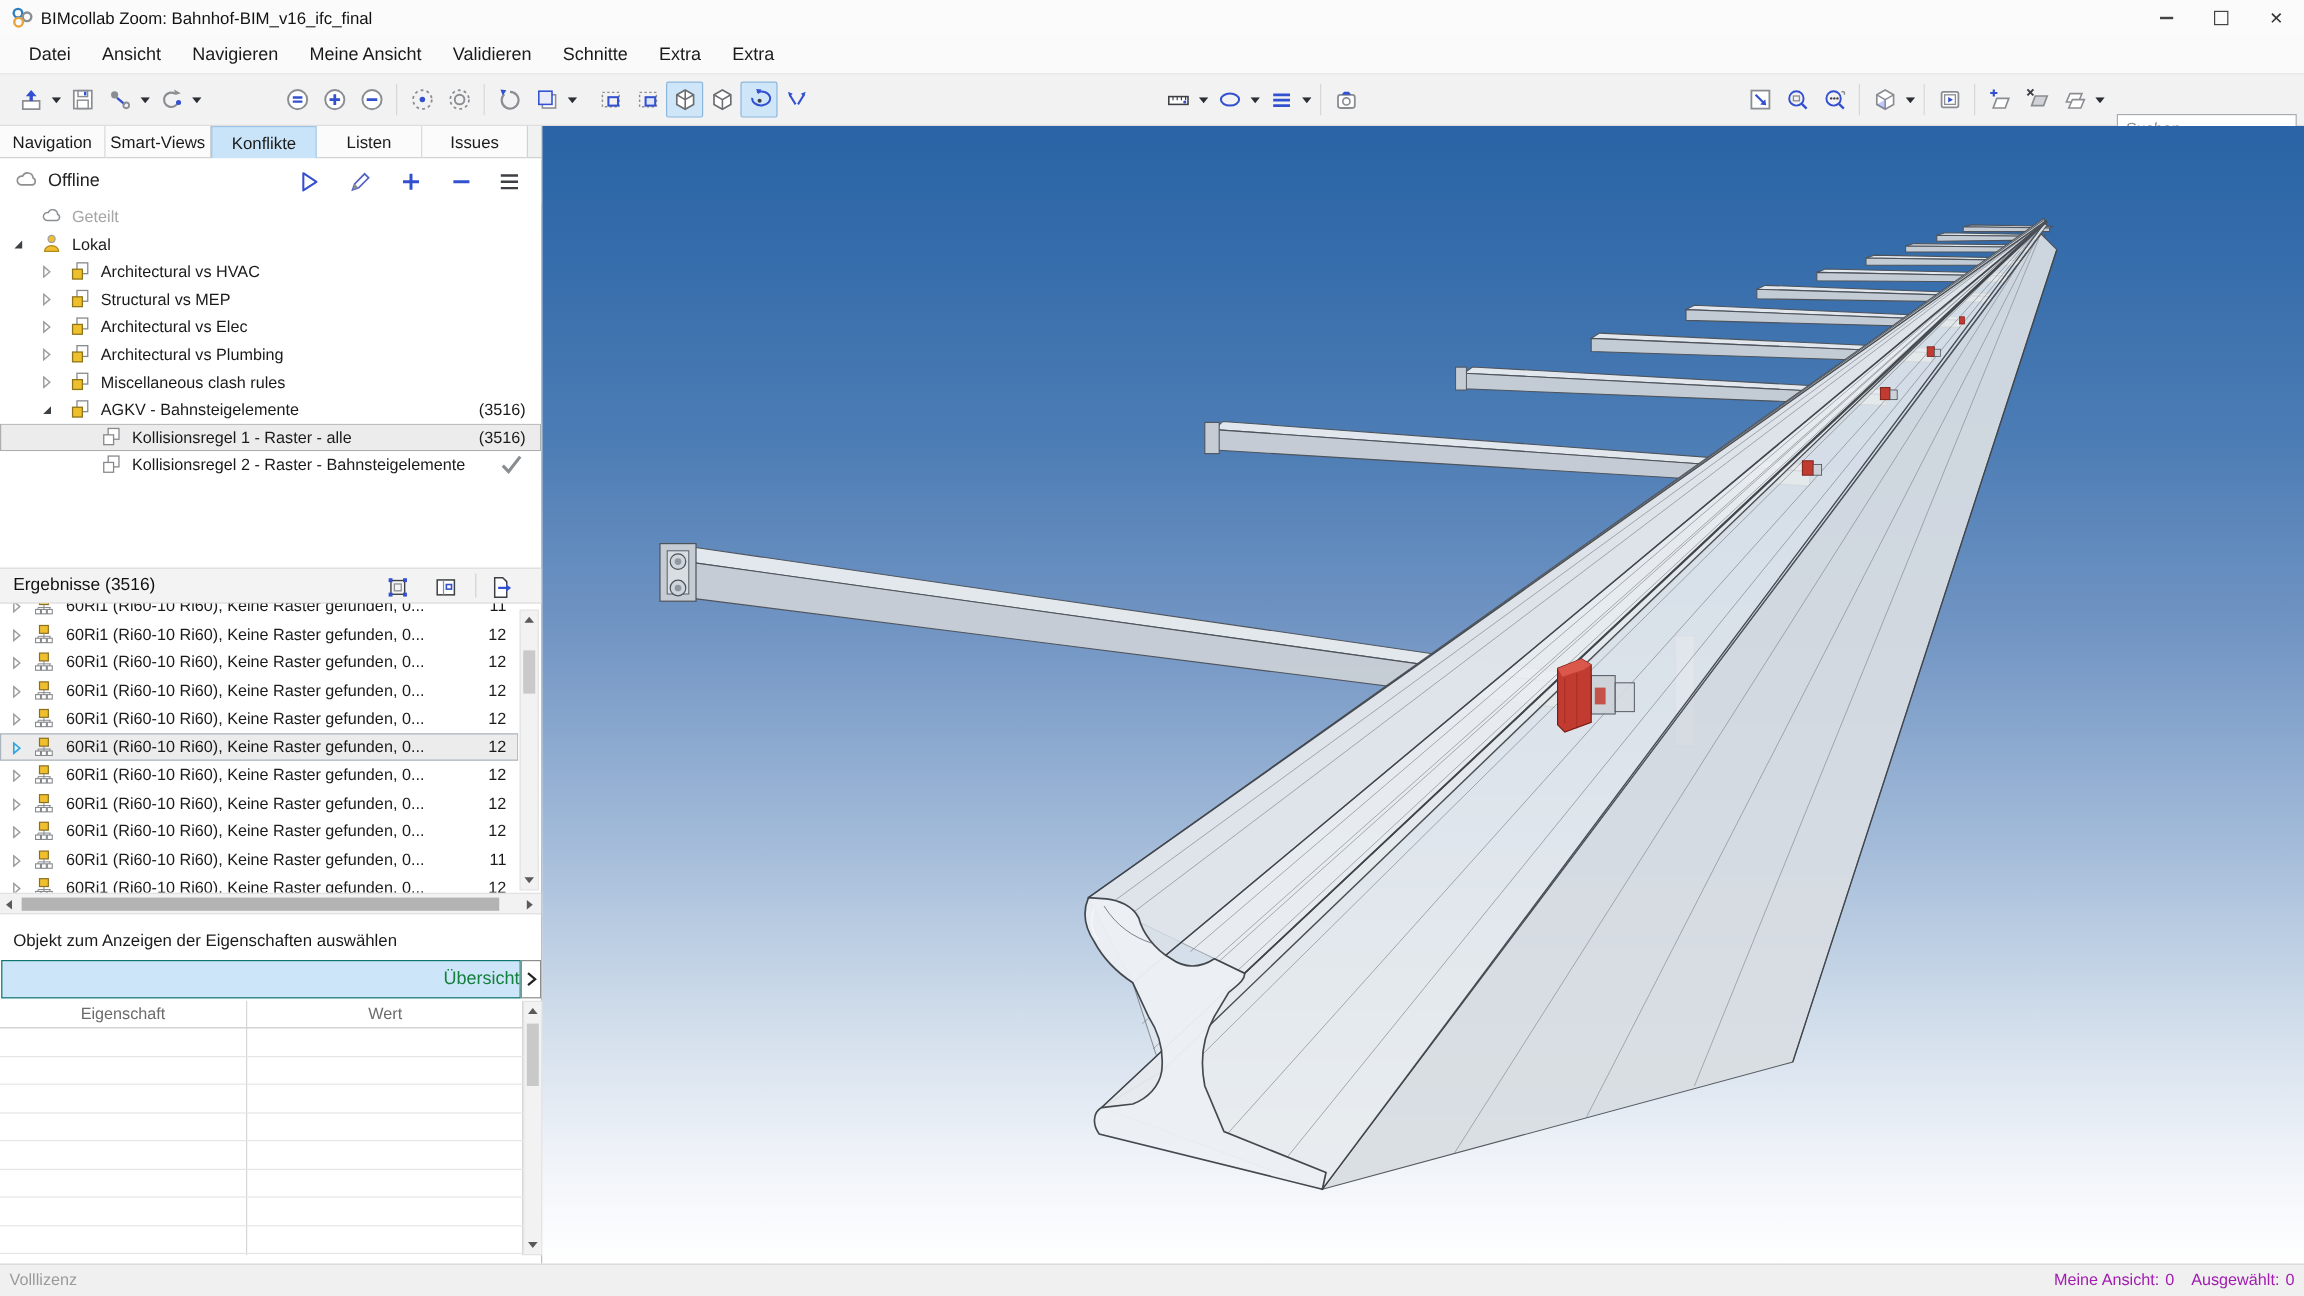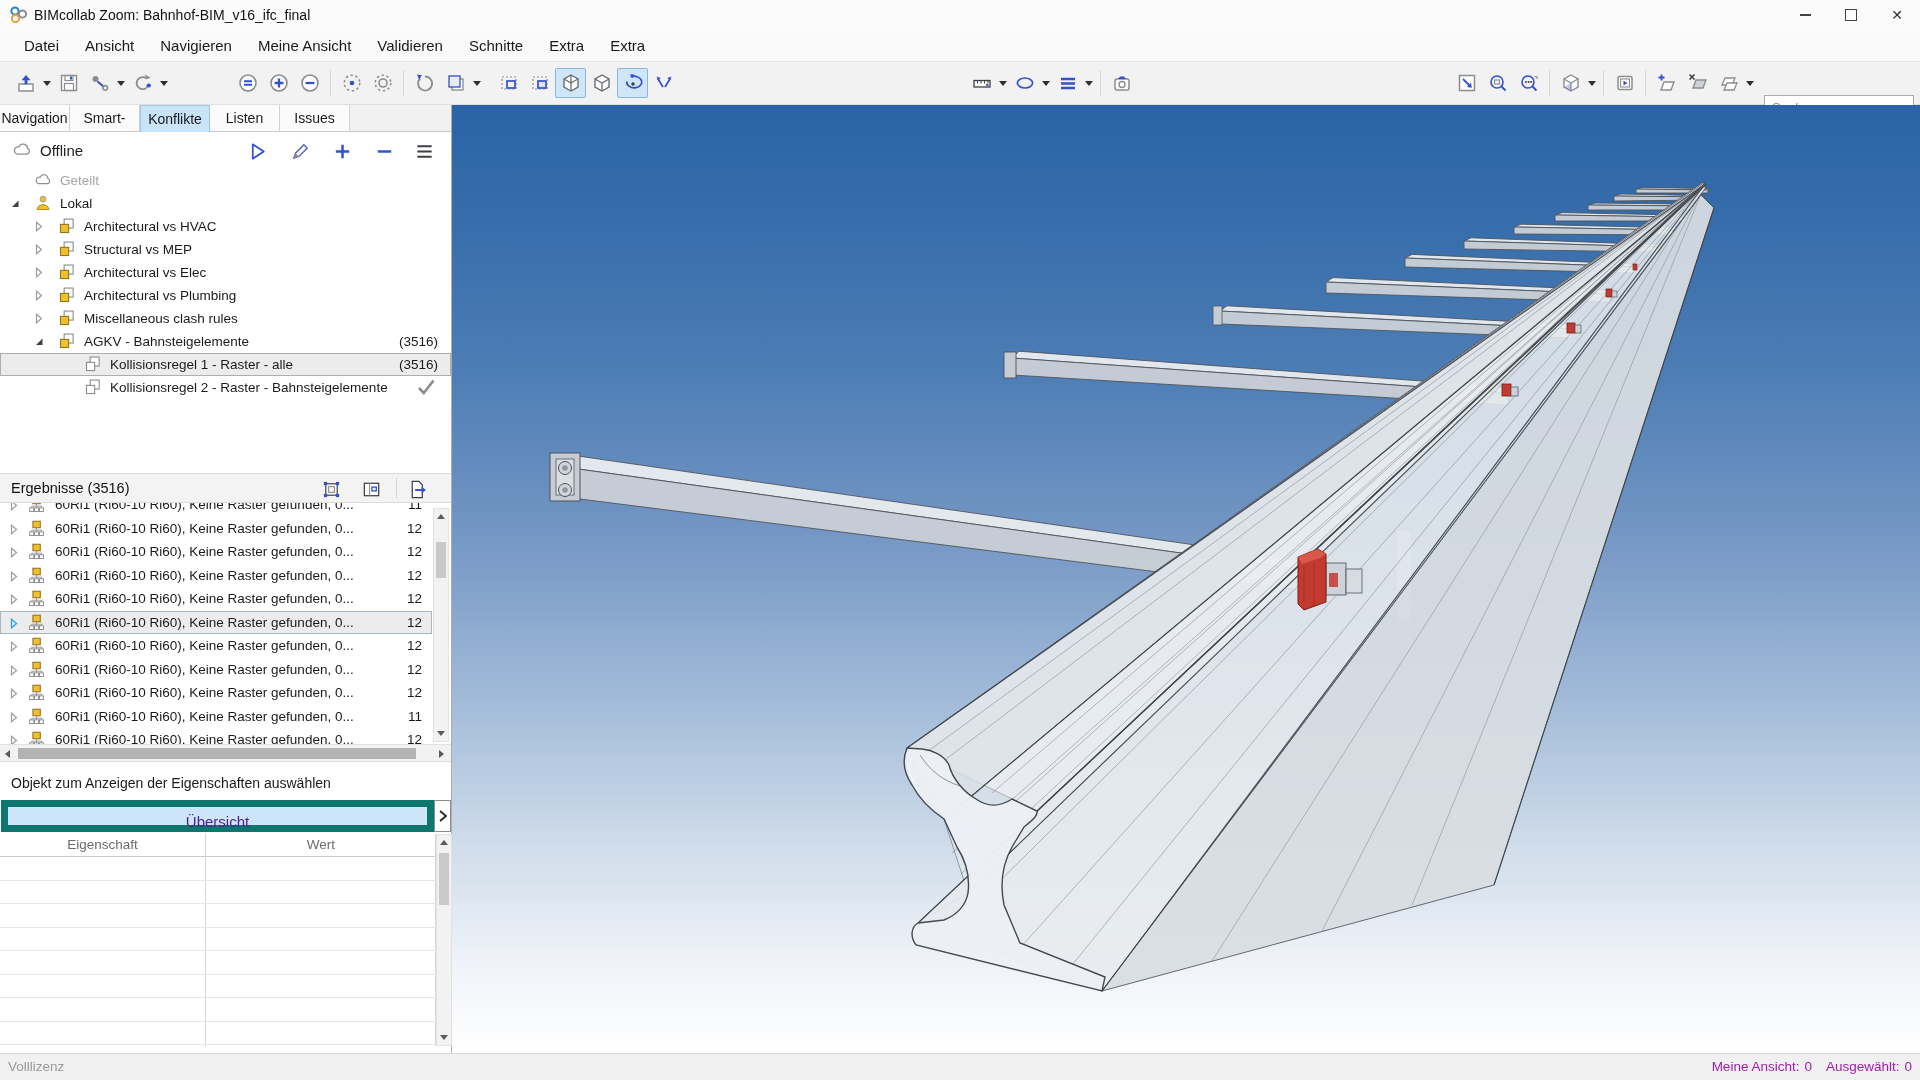--- a/index.html
+++ b/index.html
@@ -27,21 +27,21 @@
   .dd{width:12px;height:30px;display:flex;align-items:center;justify-content:center;}
   .tsep{width:1px;height:26px;background:#d7d7d7;margin:0 5px;}
   #searchbox{width:150px;height:25px;border:1px solid #a9adb2;background:#fff;font-size:13.5px;padding:0 6px;box-sizing:border-box;color:#333;margin-left:8px;margin-top:48px;}
   #searchbox::placeholder{font-style:italic;color:#8d8d8d;}
   
   #left-panel{position:absolute;left:0;top:105px;width:452px;height:948px;background:#fff;border-right:1px solid #a9aeb4;box-sizing:border-box;}
   #viewport{position:absolute;left:452px;top:105px;width:1468px;height:948px;
     background:linear-gradient(180deg,#2a64a6 0%,#366dab 12%,#4d7db5 28%,#7396c4 45%,#a0b9d8 62%,#cfdcea 78%,#eef2f8 90%,#ffffff 100%);}
   
   #tabs{position:absolute;left:0;top:0;width:451px;height:27px;display:flex;background:#f1f1f1;}
-  .tab{width:70px;height:27px;line-height:26px;text-align:center;font-size:14px;color:#1a1a1a;background:#fbfbfb;border-right:1px solid #d2d2d2;border-bottom:1px solid #c7c7c7;box-sizing:border-box;}
+  .tab{width:88px;height:27px;line-height:26px;text-align:center;font-size:14px;color:#1a1a1a;background:#fbfbfb;border-right:1px solid #d2d2d2;border-bottom:1px solid #c7c7c7;box-sizing:border-box;}
   .tab.active{background:#c9e3f8;border:1px solid #9fc6e8;border-bottom:none;}
   .tabfill{flex:1;border-bottom:1px solid #c7c7c7;background:#f1f1f1;}
   
   #setsbar{position:absolute;left:0;top:27px;width:451px;height:37px;background:#fff;}
   #offline-label{position:absolute;left:40px;top:0;height:37px;line-height:37px;font-size:15px;color:#222;}
   #cloud-off{position:absolute;left:12px;top:8px;}
   .sbtn{position:absolute;top:7px;width:24px;height:24px;display:flex;align-items:center;justify-content:center;}
   
   #tree{position:absolute;left:0;top:64px;width:451px;height:300px;}
   .trow{position:relative;height:23px;font-size:13.5px;color:#1a1a1a;}
@@ -67,21 +67,21 @@
   .rrow .rcount{position:absolute;right:10px;top:0;line-height:23.5px;}
   
   .sb{position:absolute;background:#f2f2f3;}
   .sb .thumb{position:absolute;background:#c9c9c9;}
   .sbarrow{position:absolute;display:flex;align-items:center;justify-content:center;background:#f2f2f3;}
   #vsb-results{left:433px;top:403px;width:16px;height:234px;border:1px solid #e2e2e2;box-sizing:border-box;}
   #hsb-results{left:0;top:639px;width:451px;height:17px;border-top:1px solid #e2e2e2;box-sizing:border-box;}
   #props-sep{position:absolute;left:0;top:656px;width:451px;height:1px;background:#dcdcdc;}
   
   #props-prompt{position:absolute;left:11px;top:664px;width:430px;height:28px;line-height:28px;font-size:14px;color:#1a1a1a;white-space:nowrap;}
-  #overview-btn{position:absolute;left:1px;top:695px;width:433px;height:32px;background:#cde5f8;border:7px solid #0f766e;box-sizing:border-box;text-align:center;line-height:30px;font-size:15px;color:#4c1d95;}
+  #overview-btn{position:absolute;left:1px;top:695px;width:433px;height:32px;background:#cde5f8;border:1px solid #0f766e;box-sizing:border-box;text-align:right;line-height:30px;font-size:15px;color:#15803d;}
   #props-expand{position:absolute;left:434px;top:695px;width:17px;height:32px;background:#fff;border:1px solid #8d8d8d;box-sizing:border-box;display:flex;align-items:center;justify-content:center;}
   #props-table{position:absolute;left:0;top:729px;width:436px;height:212px;}
   #props-head{position:absolute;left:0;top:0;width:436px;height:23px;border-bottom:1px solid #c9c9c9;box-sizing:border-box;}
   .pcol{position:absolute;top:0;height:23px;line-height:22px;text-align:center;font-size:13.5px;color:#6b6b6b;}
   #pcol-a{left:0;width:205px;}
   #pcol-b{left:206px;width:230px;}
   #pdivider{position:absolute;left:205px;top:0;width:1px;height:212px;background:#d6d6d6;}
   #pright{position:absolute;left:435px;top:0;width:1px;height:212px;background:#d6d6d6;}
   .prow{position:absolute;left:0;width:436px;height:23.5px;border-bottom:1px solid #e6e6e6;box-sizing:border-box;}
   #vsb-props{left:436px;top:729px;width:16px;height:212px;border:1px solid #e2e2e2;box-sizing:border-box;}

